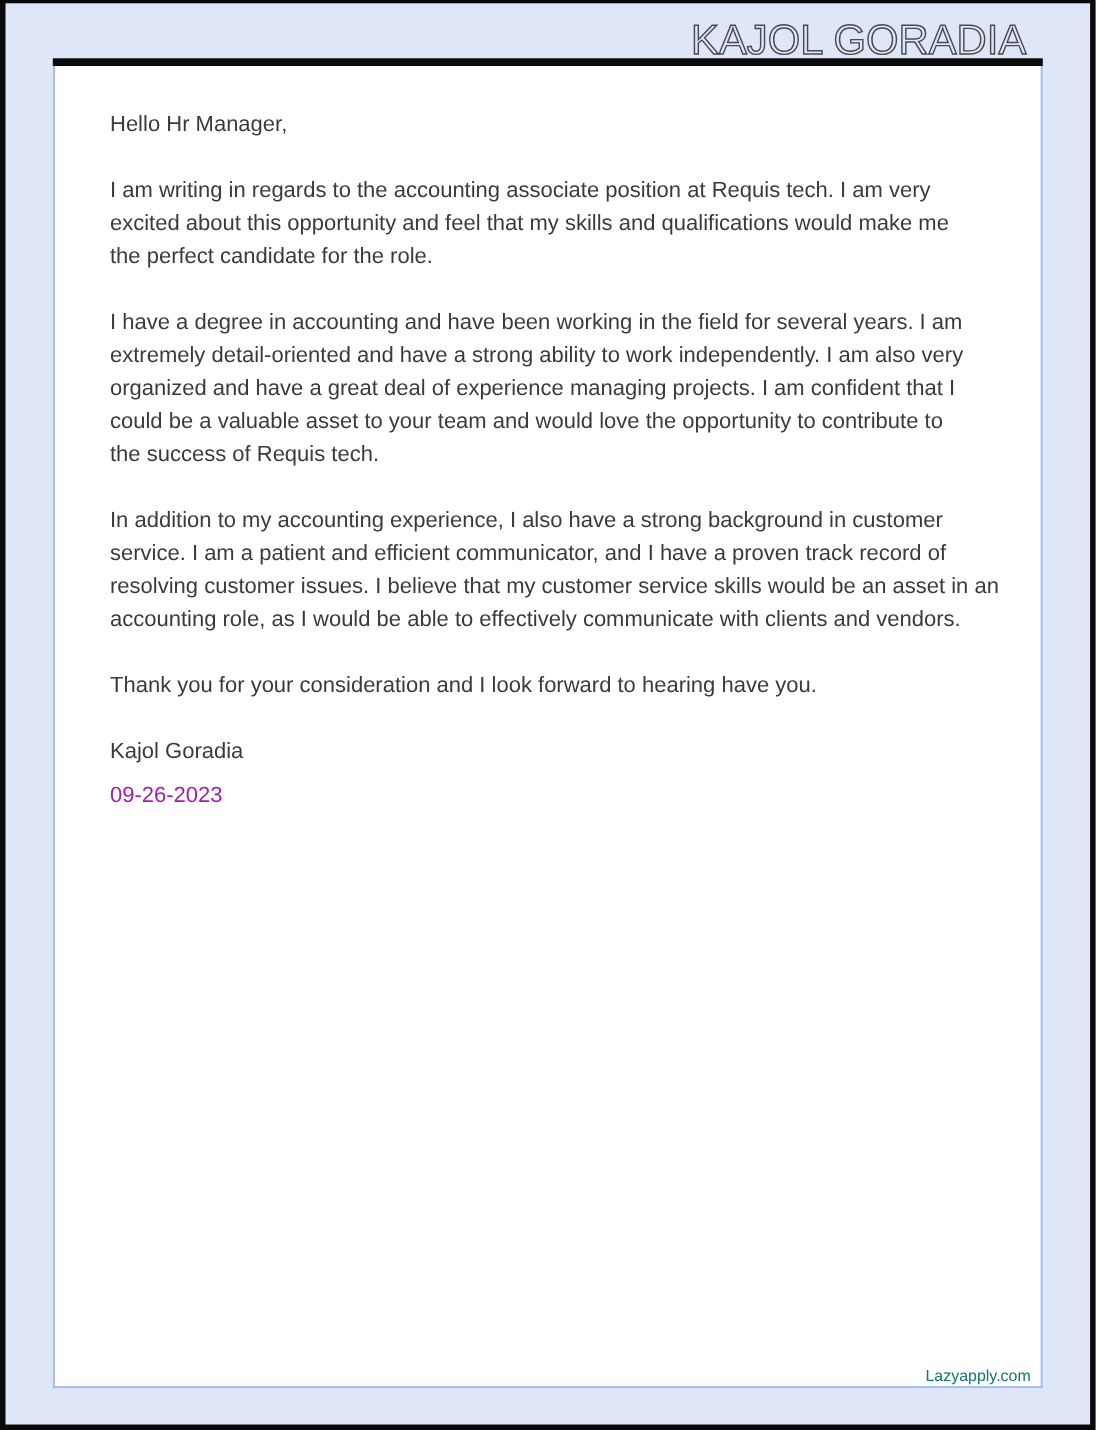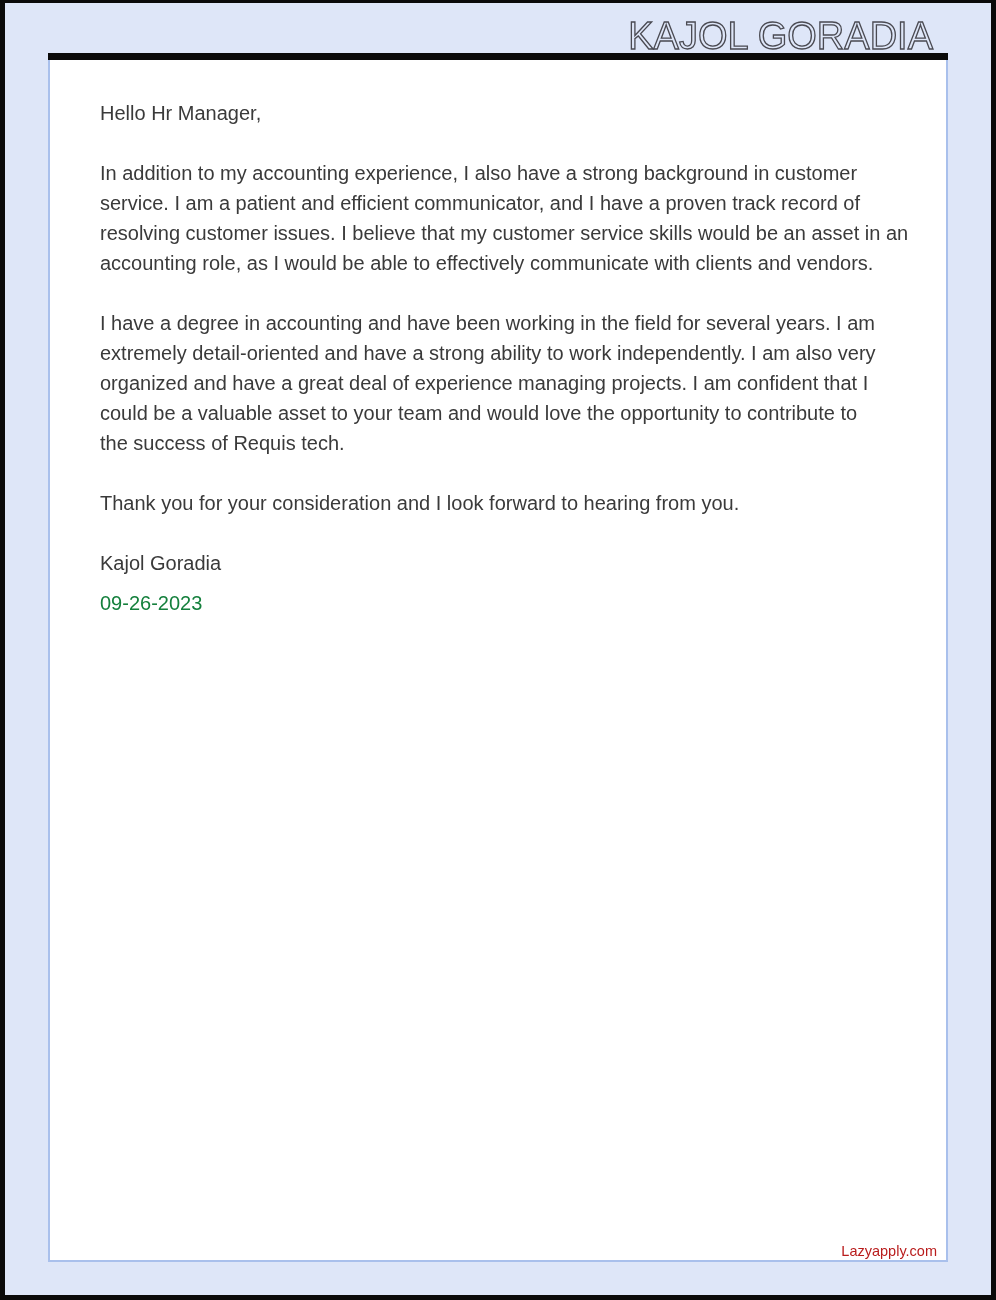--- a/index.html
+++ b/index.html
@@ -40,51 +40,54 @@
     font-size: 20px;
     line-height: 30px;
     color: #3a3a3a;
   }
   .greeting { margin: 0; white-space: pre; }
   .para { margin: 30px 0 0 0; white-space: pre; }
   .closing { margin: 30px 0 0 0; white-space: pre; }
   .signature { margin: 30px 0 0 0; white-space: pre; }
   .date {
     margin: 10px 0 0 0;
-    color: #15803d;
+    color: #a21caf;
     white-space: pre;
   }
   .brand {
     position: absolute;
     right: 9px; bottom: 1px;
     font-size: 14.5px;
-    color: #b91c1c;
+    color: #0f766e;
   }
 </style>
 </head>
 <body>
 
 <div class="bg"></div>
 
 <svg class="title-svg" width="340" height="52">
   <text x="336" y="40" text-anchor="end" font-family="Liberation Sans, sans-serif" font-size="38" fill="none" stroke="#4a4a52" stroke-width="1.3">KAJOL GORADIA</text>
 </svg>
 
 <div class="top-bar"></div>
 
 <div class="page">
   <div class="content">
     <p class="greeting">Hello Hr Manager,</p>
-    <p class="para">In addition to my accounting experience, I also have a strong background in customer
-service. I am a patient and efficient communicator, and I have a proven track record of
-resolving customer issues. I believe that my customer service skills would be an asset in an
-accounting role, as I would be able to effectively communicate with clients and vendors.</p>
+    <p class="para">I am writing in regards to the accounting associate position at Requis tech. I am very
+excited about this opportunity and feel that my skills and qualifications would make me
+the perfect candidate for the role.</p>
     <p class="para">I have a degree in accounting and have been working in the field for several years. I am
 extremely detail-oriented and have a strong ability to work independently. I am also very
 organized and have a great deal of experience managing projects. I am confident that I
 could be a valuable asset to your team and would love the opportunity to contribute to
 the success of Requis tech.</p>
-    <p class="para">Thank you for your consideration and I look forward to hearing from you.</p>
+    <p class="para">In addition to my accounting experience, I also have a strong background in customer
+service. I am a patient and efficient communicator, and I have a proven track record of
+resolving customer issues. I believe that my customer service skills would be an asset in an
+accounting role, as I would be able to effectively communicate with clients and vendors.</p>
+    <p class="para">Thank you for your consideration and I look forward to hearing have you.</p>
     <p class="signature">Kajol Goradia</p>
     <p class="date">09-26-2023</p>
   </div>
   <div class="brand">Lazyapply.com</div>
 </div>
 
 </body></html>

